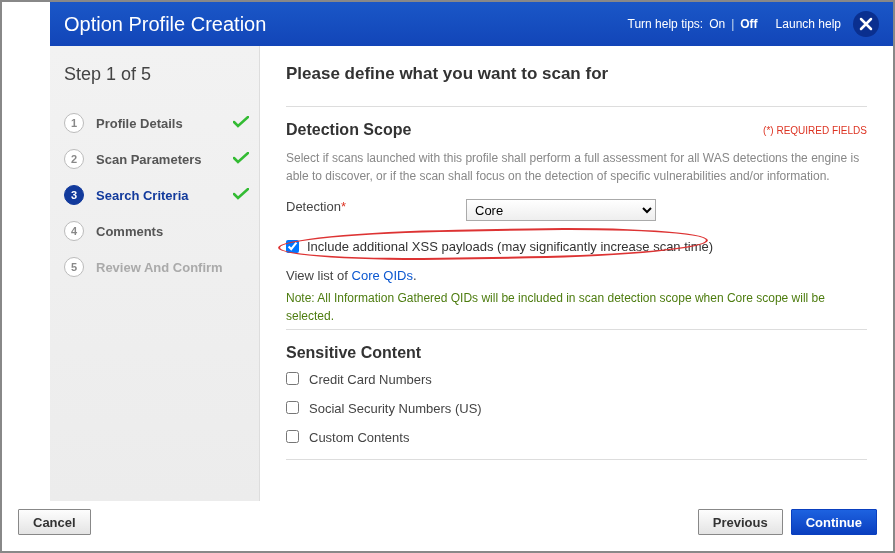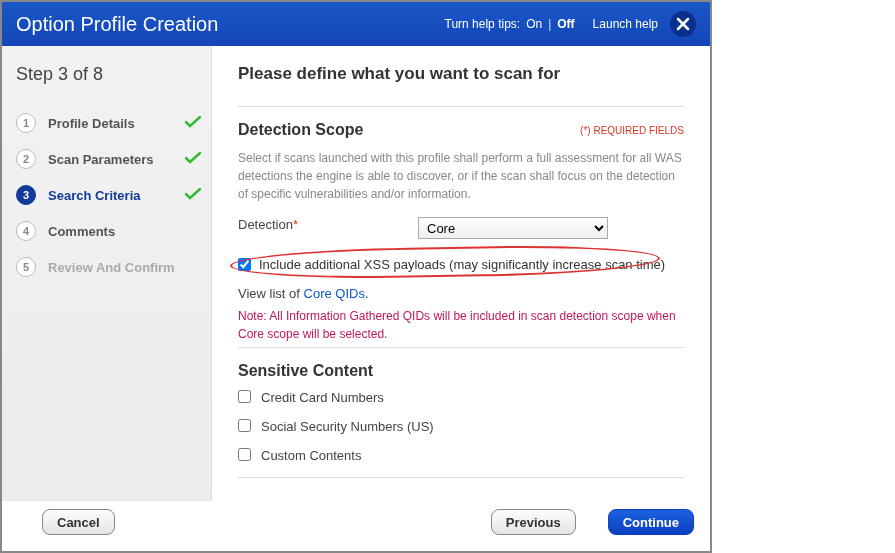--- a/index.html
+++ b/index.html
@@ -1,19 +1,19 @@
 <!DOCTYPE html>
 <html><head>
 <meta charset="utf-8">
 <style>
   * { box-sizing: border-box; margin: 0; padding: 0; }
   body { font-family: Arial, Helvetica, sans-serif; background: #fff; }
   .window {
-    width: 712px; height: 553px; position: relative;
-    border: 2px solid #888; background: #fff;
+    width: 895px; height: 553px; position: relative;
+    border: 2px solid #888; background: #fff; padding-left: 48px;
   }
   .titlebar {
     height: 44px; background: linear-gradient(#1a57c7, #1245b8);
     color:#fff; display:flex; align-items:center; padding:0 14px;
   }
   .titlebar .title { font-size:20px; font-weight:500; flex:1; }
   .titlebar .help { font-size:12px; display:flex; align-items:center; gap:6px;margin-left:29px;}
   .titlebar .help .link { cursor:pointer; }
   .titlebar .help .bar { color:#cde; }
   .titlebar .close {
@@ -63,32 +63,32 @@
   .xss-wrap { position:relative; margin-bottom:8px; margin-top:6px;}
   .xss-row { display:flex; align-items:center; font-size:13px; color:#333; padding:6px 0 6px 0;}
   .xss-row input { margin-right:8px; }
   .ring {
     position:absolute; left:-8px; top:-4px; width:430px; height:30px;
     border:2px solid #d33; border-radius:50% / 60%; pointer-events:none;
     transform:rotate(-1deg);
   }
   .viewlist { font-size:13px; color:#444; margin-bottom:6px; }
   .viewlist a { color:#0b57d0; text-decoration:none; cursor:pointer;}
-  .note { font-size:12px; color:#be185d; line-height:1.5;}
+  .note { font-size:12px; color:#4d7c0f; line-height:1.5;}
   .chk-row { display:flex; align-items:flex-start; font-size:13px; color:#444; margin-bottom:14px;}
   .chk-row input { margin-right:10px; }
   .footer {
     position:absolute; bottom:0; left:0; right:0; height:50px;
     border-top:0; display:flex; align-items:center; padding:0 16px 8px;
     background:#fff;
   }
   .btn {
-    height:26px; padding:0 14px; font-size:13px; border-radius:8px;
+    height:26px; padding:0 14px; font-size:13px; border-radius:1px;
     cursor:pointer; border:1px solid #888;
-    background:linear-gradient(#fdfdfd,#e4e4e4); color:#333; font-weight:bold;margin-left:24px;
+    background:linear-gradient(#fdfdfd,#e4e4e4); color:#333; font-weight:bold;
   }
   .btn.primary {
     background:linear-gradient(#1d62e0,#0a3fbf); color:#fff; border-color:#0a3fbf;
   }
   .footer .right { margin-left:auto; display:flex; gap:8px; }
   hr.sub { border:0; border-top:1px solid #ddd; margin:4px 0 14px; }
 </style>
 </head>
 <body>
 
@@ -107,21 +107,21 @@
     <div class="close">
       <svg viewBox="0 0 14 14">
         <path d="M2 2 L12 12 M12 2 L2 12" stroke="#fff" stroke-width="2.5" stroke-linecap="round"></path>
       </svg>
     </div>
   </div>
 
   <div class="body">
 
     <div class="sidebar">
-      <div class="step-title">Step 3 of 8</div>
+      <div class="step-title">Step 1 of 5</div>
       <ul class="steps">
         <li>
           <span class="num">1</span>
           <span class="lbl">Profile Details</span>
           <span class="check">
             <svg viewBox="0 0 16 12">
                 <path d="M1 6 L5 10 L15 1" stroke="#3b3" stroke-width="2.5" fill="none" stroke-linecap="round"></path>
               </svg>
           </span>
         </li>

